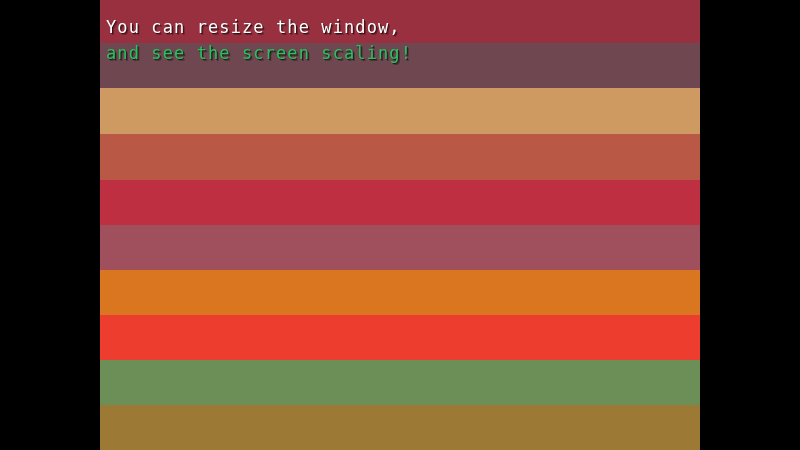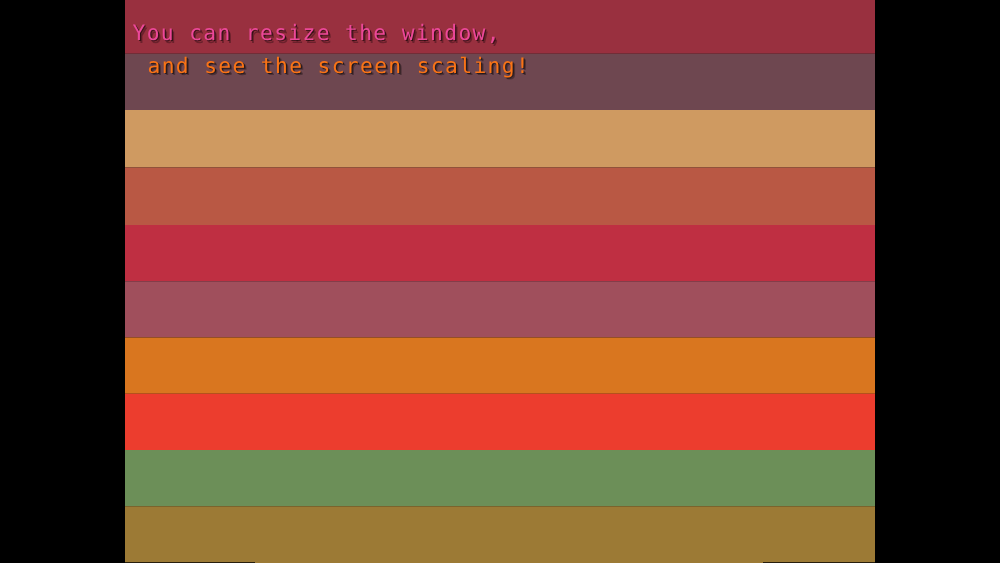--- a/index.html
+++ b/index.html
@@ -86,22 +86,22 @@
         <div class="band" style="background: rgb(185, 88, 68); height: 46px;"></div>
         <div class="band" style="background: rgb(191, 47, 66); height: 45px;"></div>
         <div class="band" style="background: rgb(160, 79, 92); height: 45px;"></div>
         <div class="band" style="background: rgb(217, 118, 31); height: 45px;"></div>
         <div class="band" style="background: rgb(236, 61, 46); height: 45px;"></div>
         <div class="band" style="background: rgb(108, 143, 88); height: 45px;"></div>
         <div class="band" style="background: rgb(156, 122, 53); height: 45px;"></div>
       </div>
 
     <div id="overlay-text">
-      <span class="text-line" style="color: #ec4899;">You can resize the window,</span>
-      <span class="text-line" style="color: #f97316; margin-left: 12px;">and see the screen scaling!</span>
+      <span class="text-line" style="color: #ffffff;">You can resize the window,</span>
+      <span class="text-line" style="color: #22c55e;">and see the screen scaling!</span>
     </div>
 
   </div>
 
   <div class="letterbox-left" style="position:absolute;left:0;top:0;width:100px;height:450px;background:#000;"></div>
   <div class="letterbox-right" style="position:absolute;left:700px;top:0;width:100px;height:450px;background:#000;"></div>
 
 </div>
 
 </body></html>

